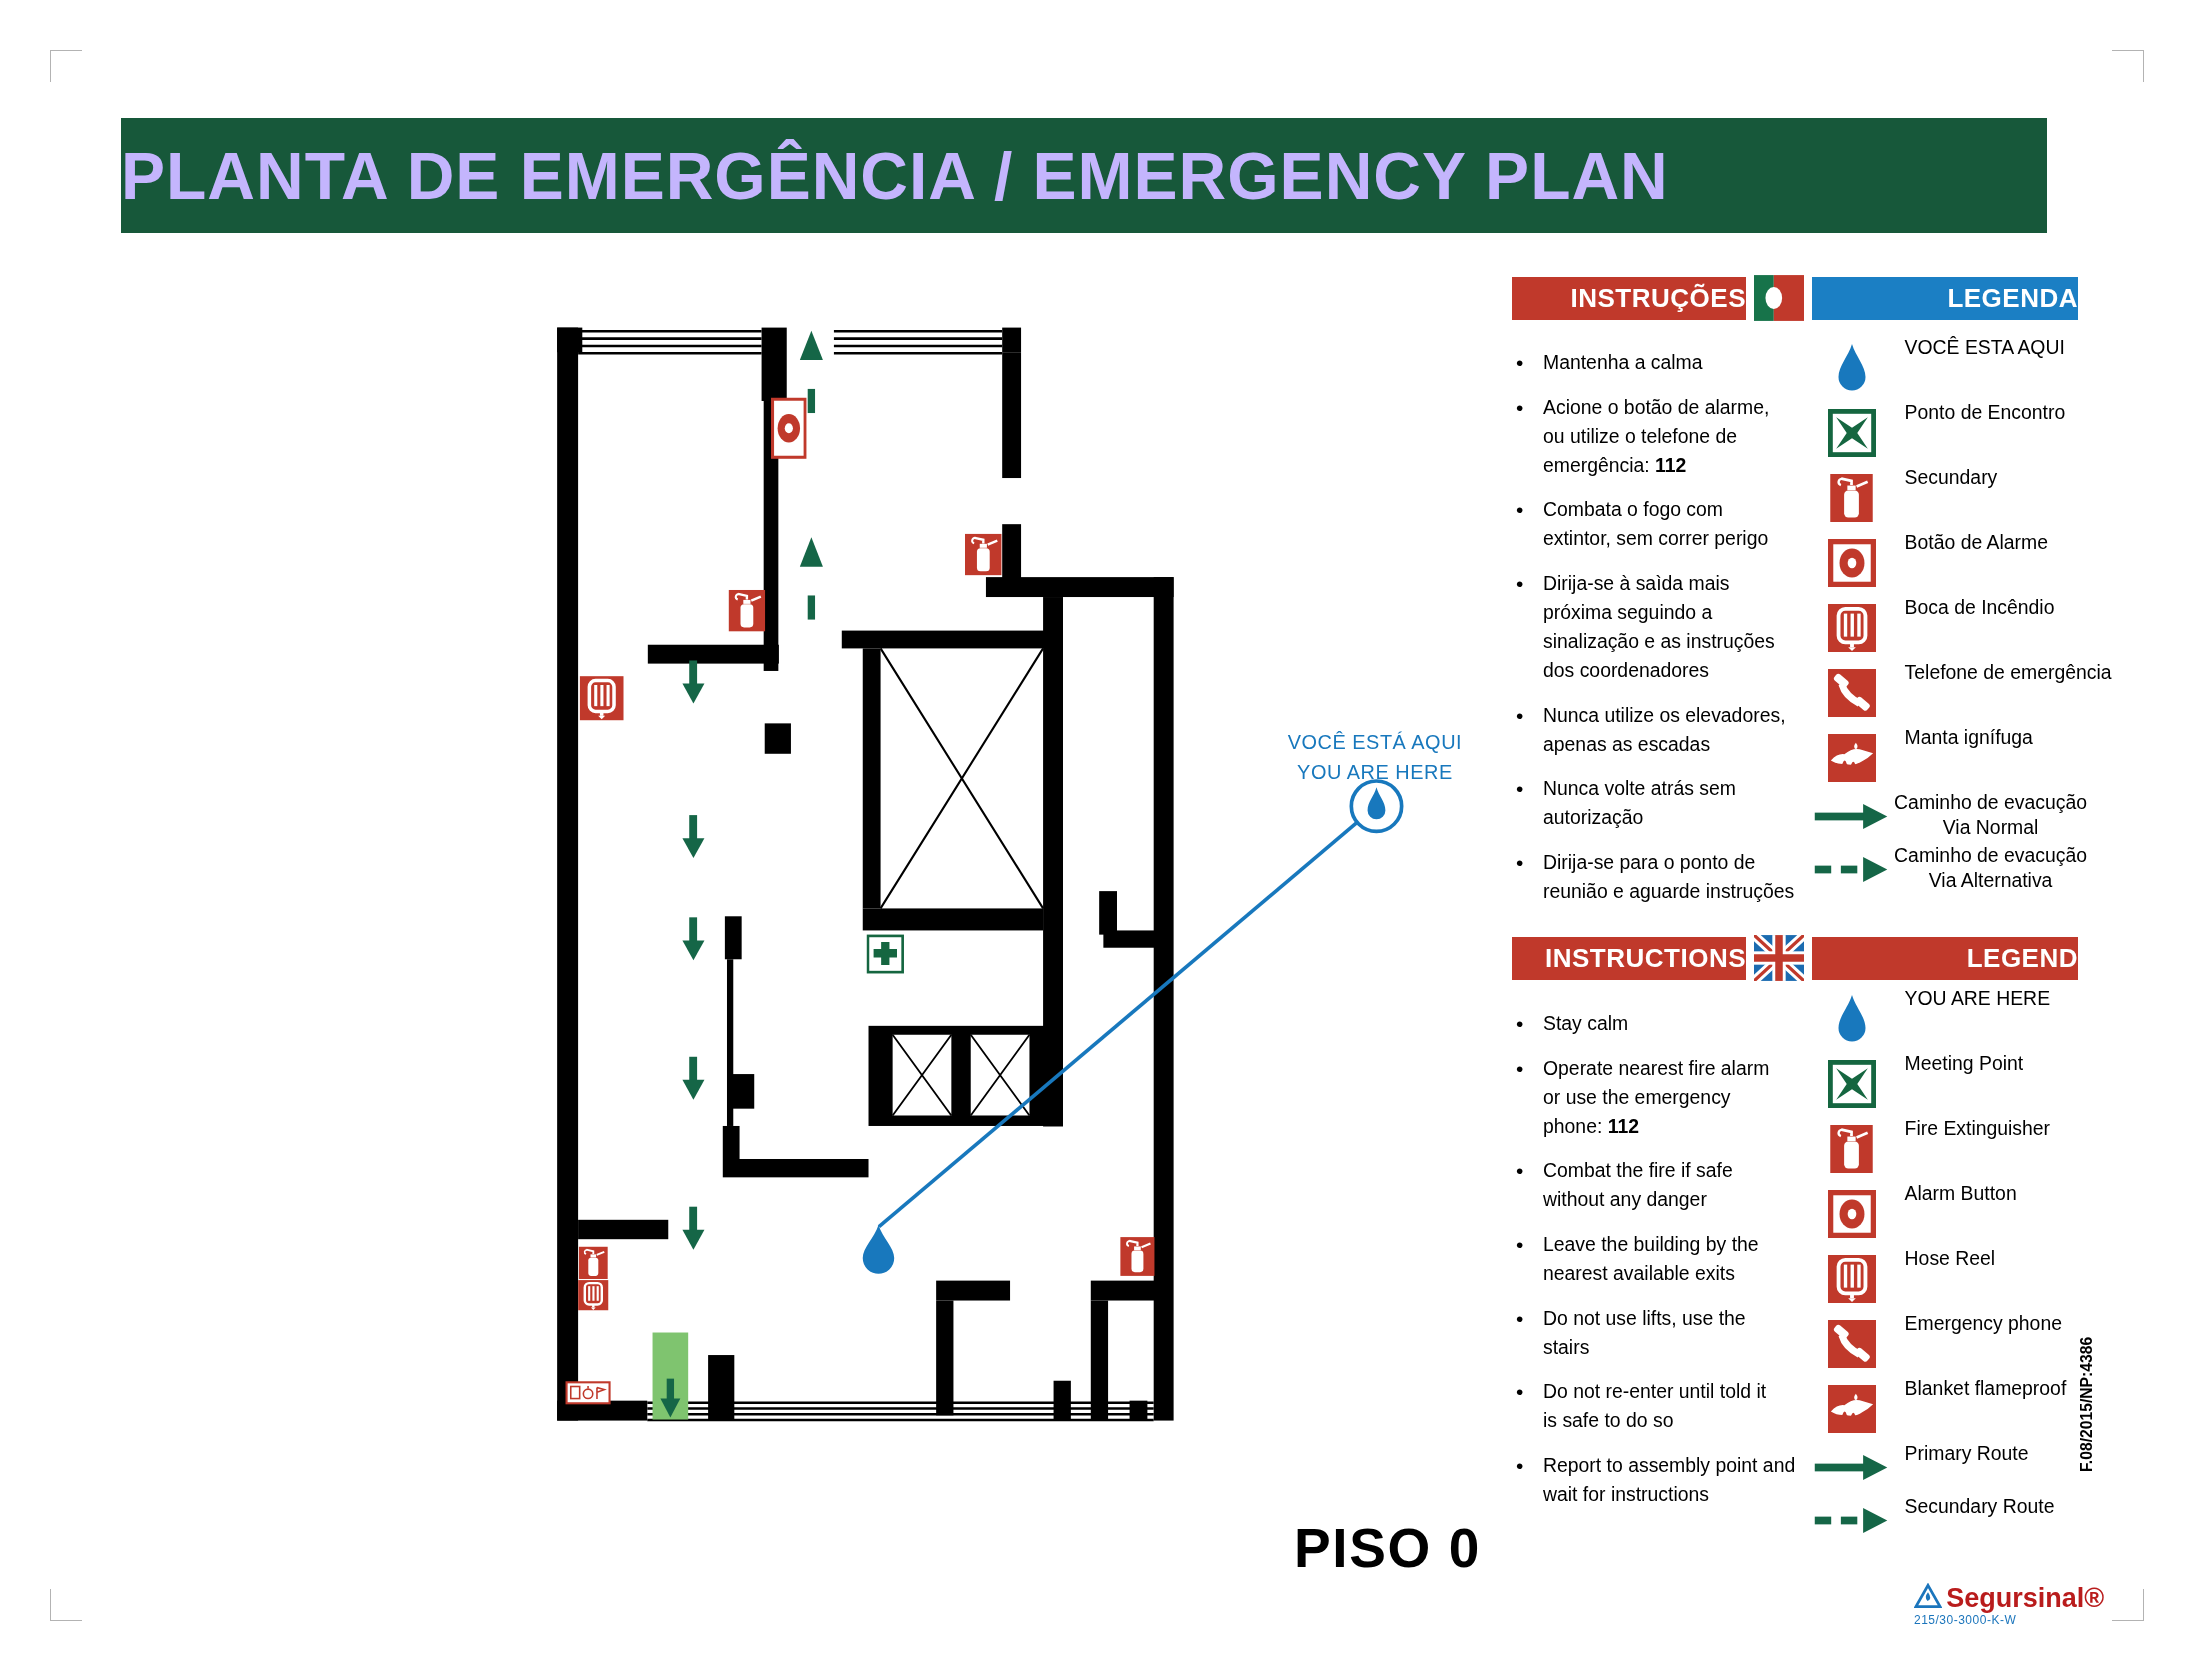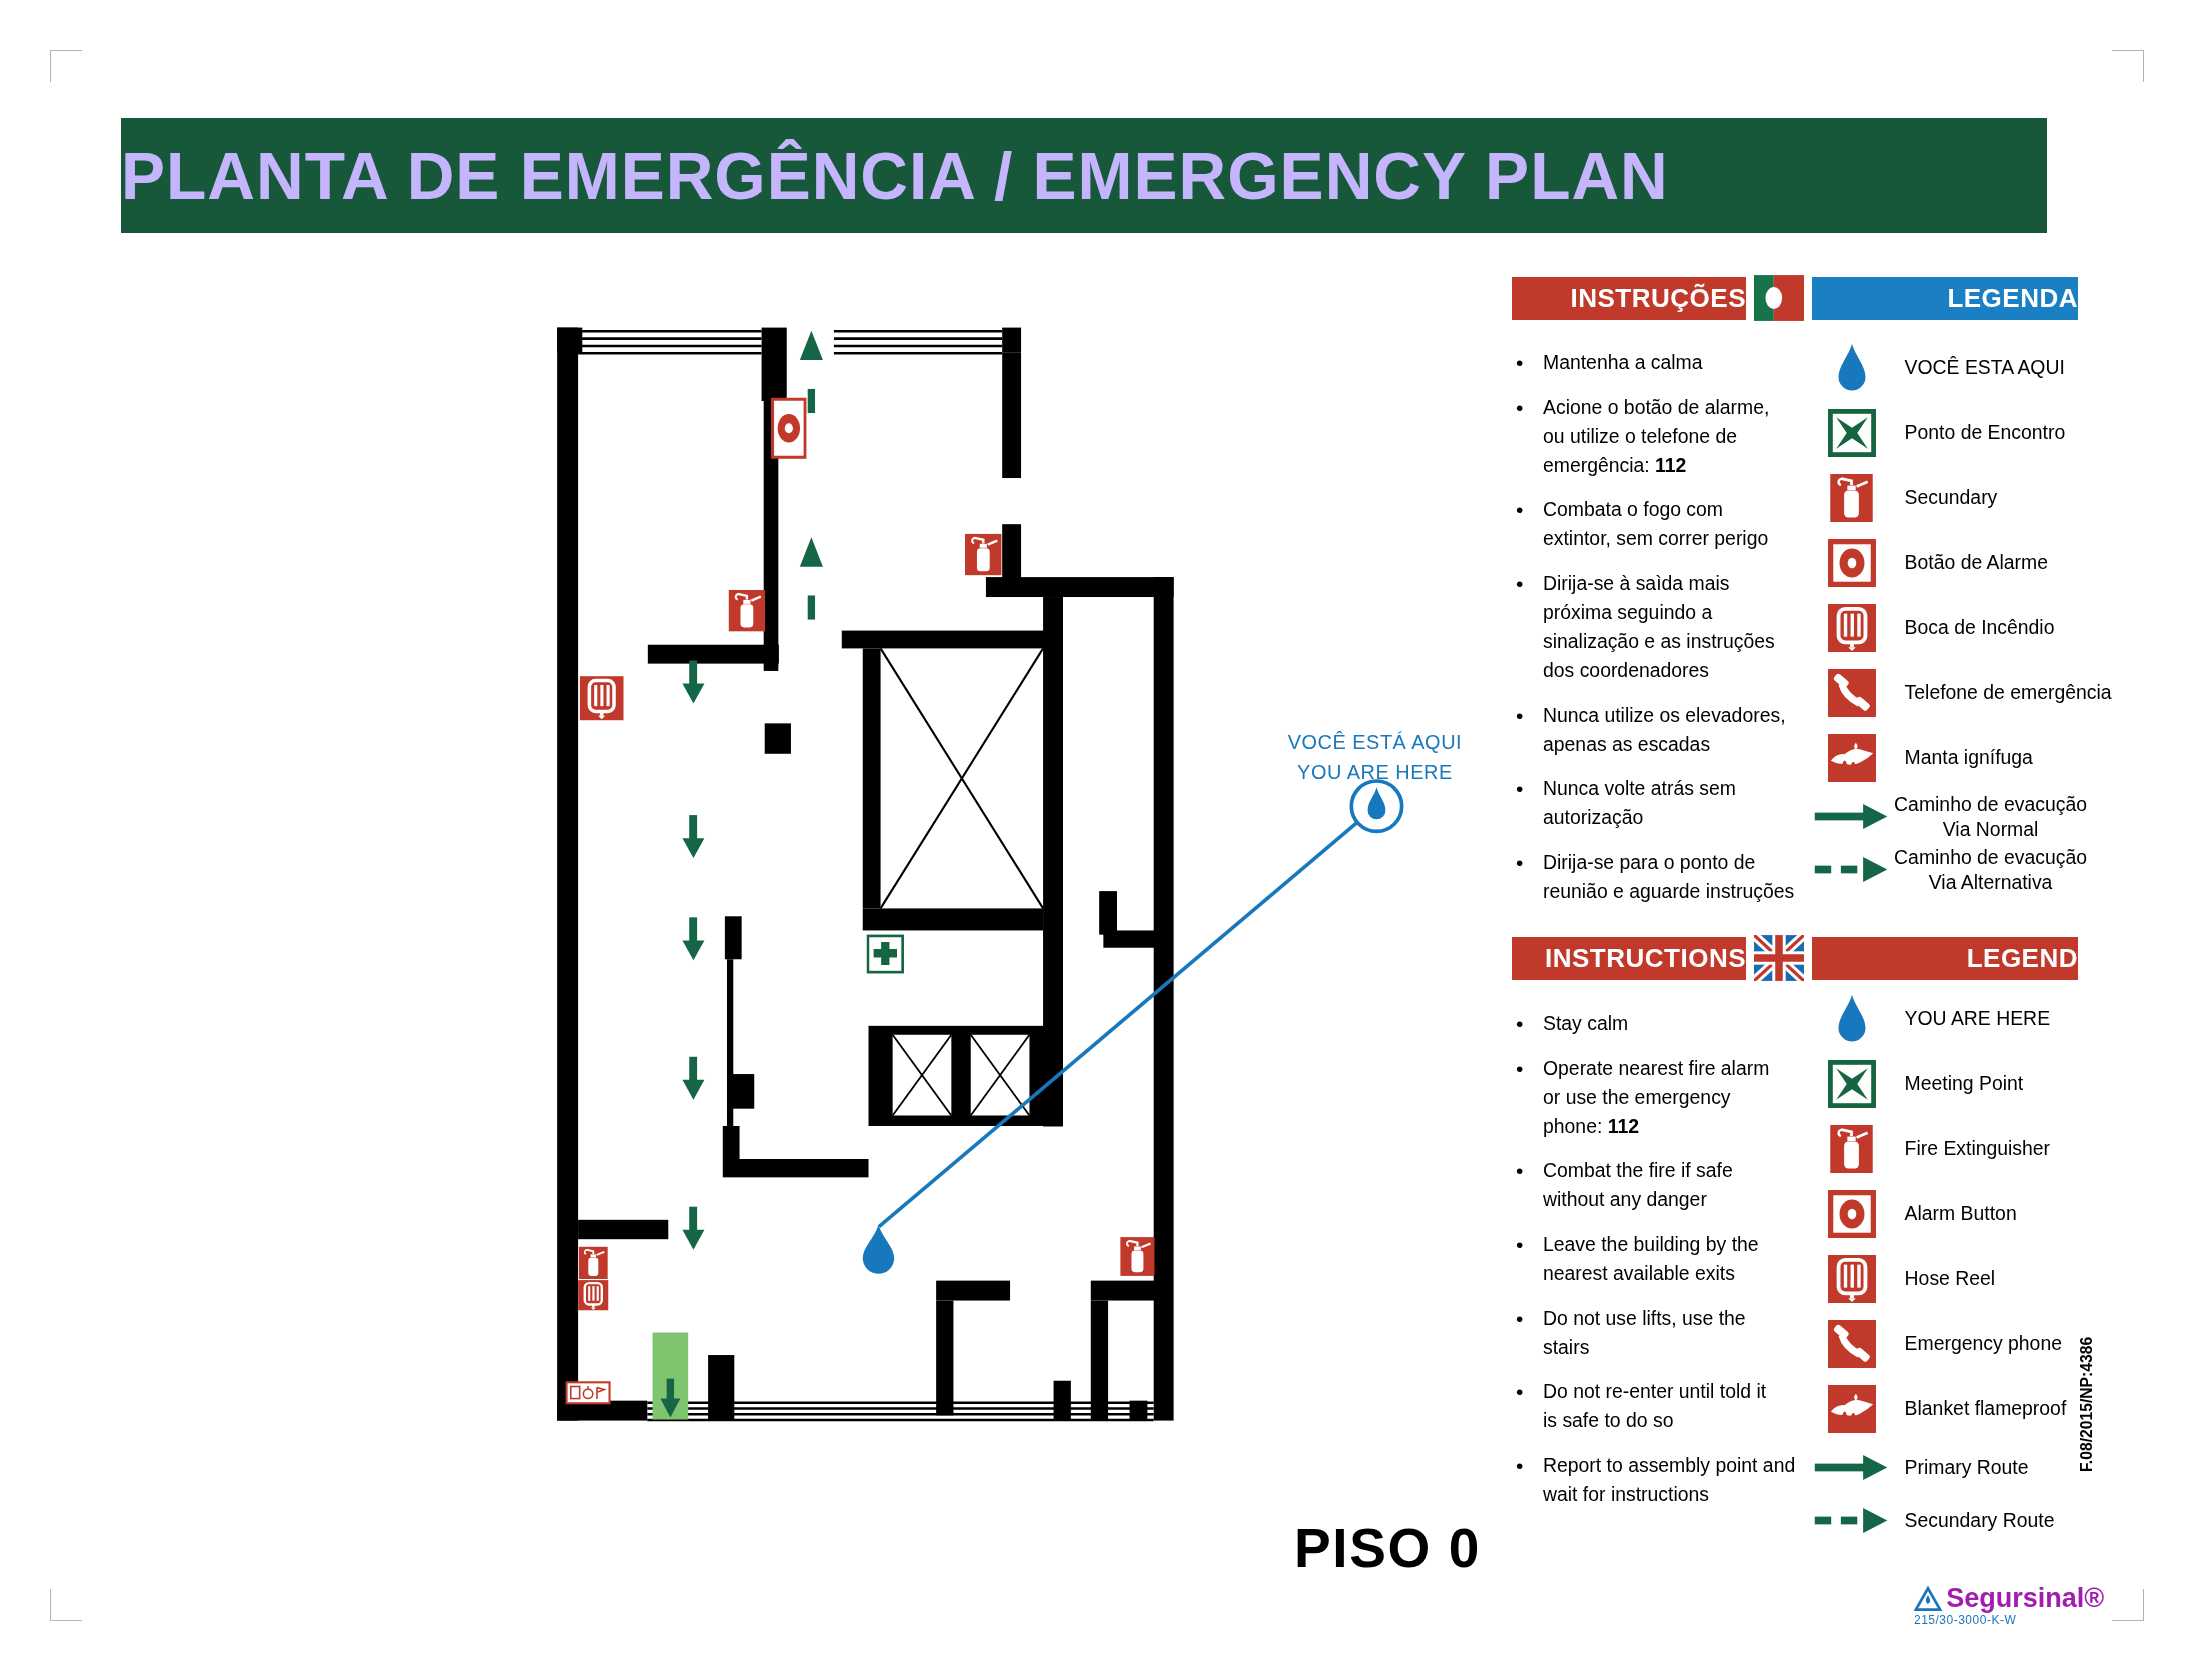--- a/index.html
+++ b/index.html
@@ -20,32 +20,32 @@
   .banner.red{background:#c0392b}
   .banner.blue{background:#1b7fc4}
   .flagbox{position:absolute;width:50px;height:46px;display:flex;align-items:center;justify-content:center}
 
   .instr{position:absolute;width:304px}
   .in-item{display:flex;margin-bottom:15.7px}
   .in-bullet{width:27px;font-size:21px;line-height:29px;flex:0 0 auto}
   .in-text{font-size:19.4px;line-height:29px;white-space:nowrap}
 
   .legend{position:absolute;width:335px}
-  .leg-row{display:flex;align-items:center;min-height:65px}
+  .leg-row{display:flex;min-height:65px}
   .leg-row.arrow{min-height:53px}
   .leg-icon{flex:0 0 79px;display:flex;align-items:center;justify-content:center}
   .leg-row.arrow .leg-icon{justify-content:flex-start}
   .leg-label{font-size:19.4px;line-height:25px;margin-left:13.6px;white-space:nowrap}
   .leg-label.center{text-align:center;margin-left:3.1px}
 
   .piso{position:absolute;left:1294px;top:1516px;font-size:55px;font-weight:bold;letter-spacing:1.6px}
   .docref{position:absolute;left:2078px;top:1472px;transform:rotate(-90deg);transform-origin:0 0;
           font-size:15.7px;font-weight:bold;white-space:nowrap}
-  .brand{position:absolute;left:1914px;top:1583px;display:flex;align-items:center;
-         font-size:27px;font-weight:bold;color:#a21caf;white-space:nowrap}
+  .brand{position:absolute;left:1914px;top:1583px;display:flex;
+         font-size:27px;font-weight:bold;color:#b91c1c;white-space:nowrap}
   .brand svg{margin-right:4.2px}
   .model{position:absolute;left:1914px;top:1613px;font-size:12px;font-weight:normal;color:#1b75bc;letter-spacing:0.5px}
 
   #plan{position:absolute;left:556px;top:304px;width:949px;height:1169px}
   #plan text{font-family:"Liberation Sans",sans-serif}
 </style>
 </head>
 <body>
 
 <div id="page">

